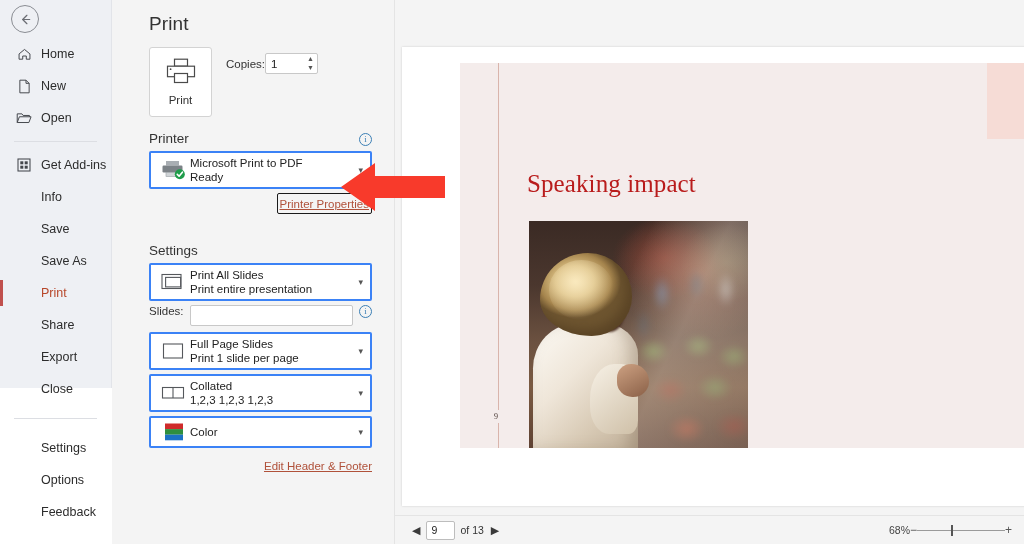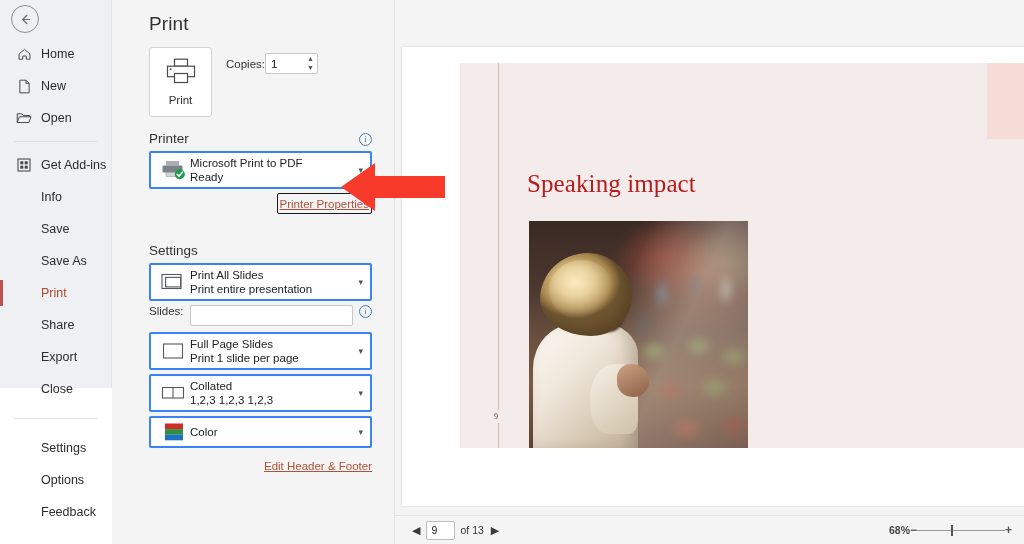--- a/index.html
+++ b/index.html
@@ -265,21 +265,21 @@
     border: 1px solid #bdbdbd; border-radius: 2px;
     margin: 0 3px; display: flex; align-items: center;
   }
   .pagebox input {
     width: 100%; border: none; outline: none; background: transparent;
     font-size: 10.5px; padding-left: 4px; color: #222;
     font-family: "Liberation Sans", sans-serif;
   }
   .oftxt { font-size: 10.5px; color: #333; margin: 0 4px 0 2px; }
   .zoomwrap {
-    margin-left: auto; display: flex; align-items: center;  font-weight: bold;
+    margin-left: auto; display: flex; align-items: center; 
   }
   .zoompct { font-size: 10.5px; color: #444; }
   .zminus { font-size: 12px; color: #555; cursor: pointer; line-height: 10px; }
   .ztrack {
     width: 88px; height: 1px; background: #9a9a9a; position: relative; cursor: pointer;
   }
   .zthumb {
     position: absolute; left: 34px; top: -5px; width: 2px; height: 11px;
     background: #555;
   }

